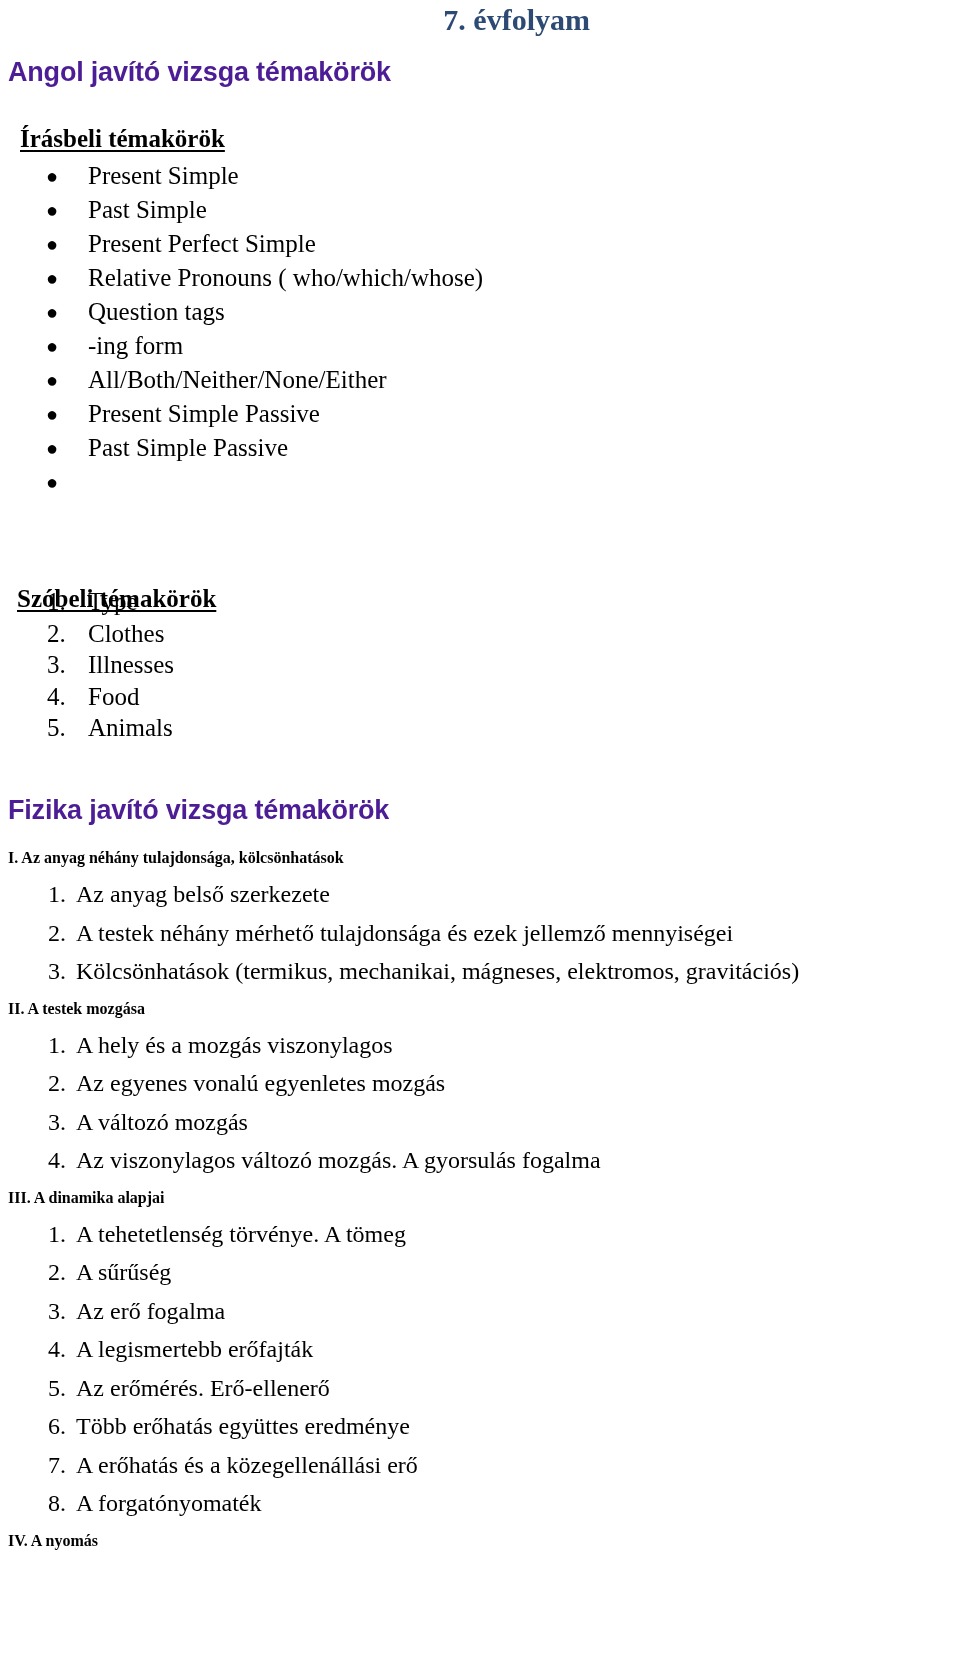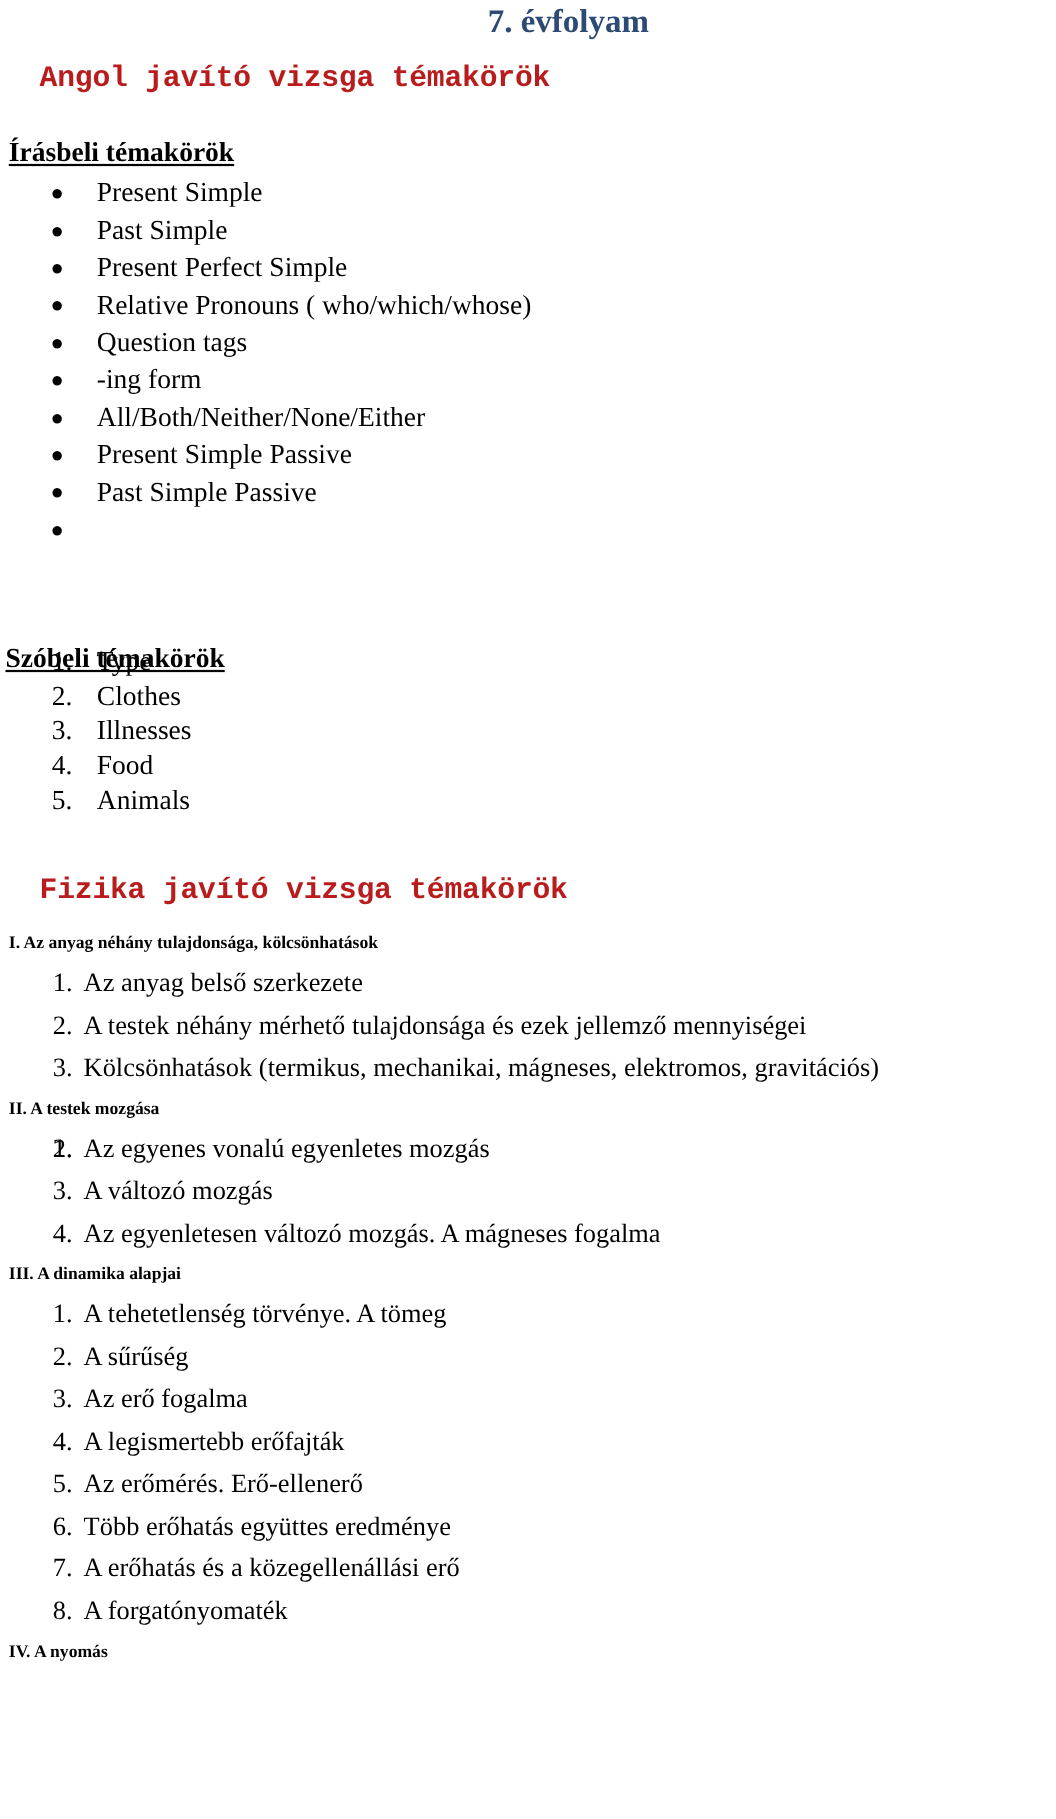--- a/index.html
+++ b/index.html
@@ -35,27 +35,26 @@
     font-family: "Liberation Serif", "DejaVu Serif", serif;
     font-weight: bold;
     font-size: 30px;
     line-height: 36px;
     color: #2c4a73;
     letter-spacing: 0px;
   }
 
   
   .subject-heading {
-    font-family: Liberation Mono, monospace;
+    font-family: Liberation Sans, sans-serif;
     font-weight: bold;
     font-size: 27px;
     line-height: 32px;
-    color: #b91c1c;
+    color: #4c1d95;
     letter-spacing: -0.2px;
-    margin-left: 28px;
   }
   #angol-heading {
     position: absolute;
     top: 56px;
     left: 8px;
   }
   #fizika-heading {
     position: absolute;
     top: 794px;
     left: 8px;
@@ -64,20 +63,21 @@
   
   .section-heading {
     font-family: "Liberation Serif", "DejaVu Serif", serif;
     font-weight: bold;
     font-size: 25px;
     line-height: 30px;
     color: #000000;
     text-decoration: underline;
     text-underline-offset: 3px;
     display: inline-block;
+    margin-left: 12px;
   }
   #irasbeli-heading {
     position: absolute;
     top: 124px;
     left: 8px;
   }
   #szobeli-heading {
     position: absolute;
     top: 584px;
     left: 5px;
@@ -206,24 +206,24 @@
 
   <div id="physics-outline">
       <div class="roman-heading"><span class="roman-num">I.</span> <span>Az anyag néhány tulajdonsága, kölcsönhatások</span></div>
       <ul class="physics-sub">
         <li><span class="num-glyph">1.</span><span>Az anyag belső szerkezete</span></li>
         <li><span class="num-glyph">2.</span><span>A testek néhány mérhető tulajdonsága és ezek jellemző mennyiségei</span></li>
         <li><span class="num-glyph">3.</span><span>Kölcsönhatások (termikus, mechanikai, mágneses, elektromos, gravitációs)</span></li>
       </ul>
       <div class="roman-heading"><span class="roman-num">II.</span> <span>A testek mozgása</span></div>
       <ul class="physics-sub">
-        <li><span class="num-glyph">1.</span></li>
+        <li><span class="num-glyph">1.</span><span>A hely és a mozgás viszonylagos</span></li>
         <li><span class="num-glyph">2.</span><span>Az egyenes vonalú egyenletes mozgás</span></li>
         <li><span class="num-glyph">3.</span><span>A változó mozgás</span></li>
-        <li><span class="num-glyph">4.</span><span>Az egyenletesen változó mozgás. A mágneses fogalma</span></li>
+        <li><span class="num-glyph">4.</span><span>Az viszonylagos változó mozgás. A gyorsulás fogalma</span></li>
       </ul>
       <div class="roman-heading"><span class="roman-num">III.</span> <span>A dinamika alapjai</span></div>
       <ul class="physics-sub">
         <li><span class="num-glyph">1.</span><span>A tehetetlenség törvénye. A tömeg</span></li>
         <li><span class="num-glyph">2.</span><span>A sűrűség</span></li>
         <li><span class="num-glyph">3.</span><span>Az erő fogalma</span></li>
         <li><span class="num-glyph">4.</span><span>A legismertebb erőfajták</span></li>
         <li><span class="num-glyph">5.</span><span>Az erőmérés. Erő-ellenerő</span></li>
         <li><span class="num-glyph">6.</span><span>Több erőhatás együttes eredménye</span></li>
         <li><span class="num-glyph">7.</span><span>A erőhatás és a közegellenállási erő</span></li>

